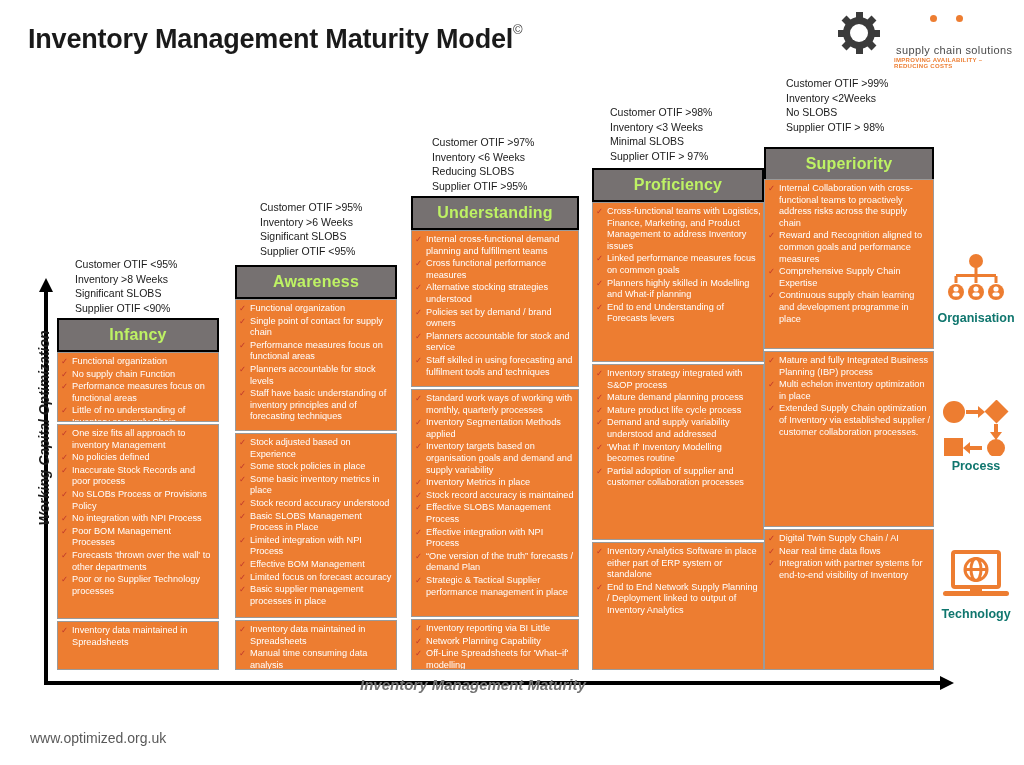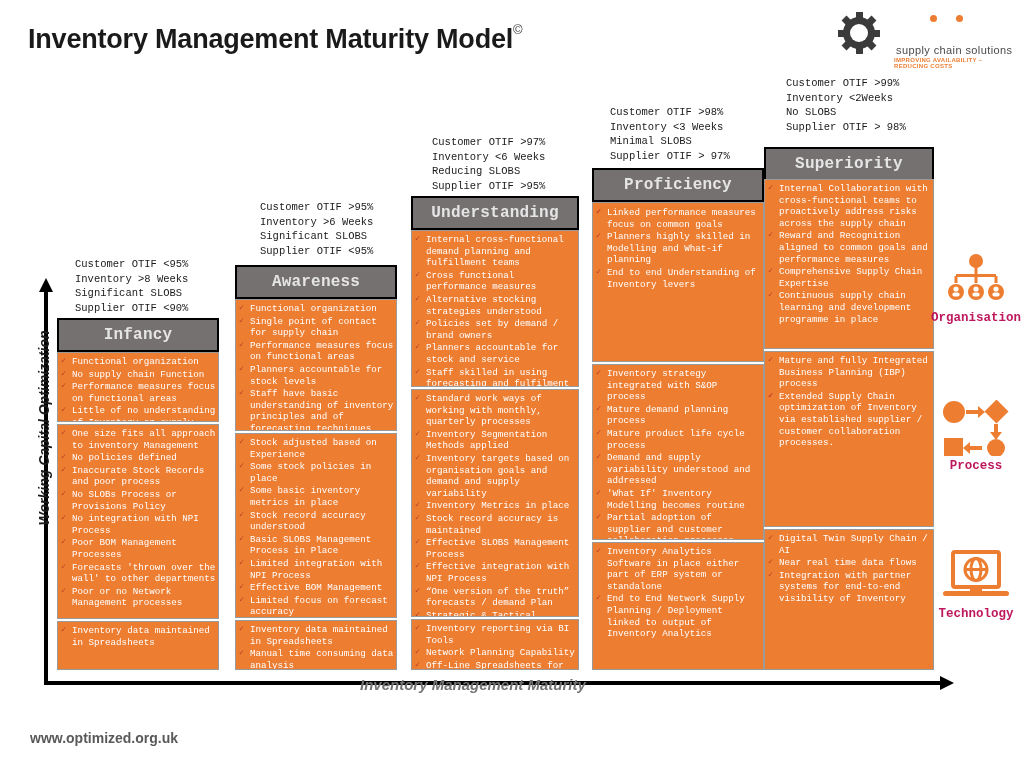--- a/index.html
+++ b/index.html
@@ -68,33 +68,33 @@
     transform: rotate(-90deg);
   }
   .xlabel {
     position: absolute; left: 360px; top: 676px;
     font-size: 15px; font-weight: bold; font-style: italic; color: #737373;
   }
 
   
   .footer-url {
     position: absolute; left: 30px; top: 730px;
-    font-size: 14px; font-weight: bold; color: #595959;
-  }
-
-  
-  .col { position: absolute; font-family: Liberation Mono, monospace; }
+    font-size: 14px; font-weight: normal; color: #595959;
+  }
+
+  
+  .col { position: absolute; }
   .kpi {
     position: absolute; font-size: 10.5px; line-height: 14.5px; color: #1a1a1a;
     white-space: nowrap;
   }
   .col-header {
     position: absolute; left: 0; width: 100%;
     background: #767171; border: 2px solid #000;
-    color: #e5e5e5; font-size: 16px; font-weight: bold;
+    color: #bef264; font-size: 16px; font-weight: bold;
     text-align: center; display: flex; align-items: center; justify-content: center;
     letter-spacing: 0.2px;
   }
   .band {
     position: absolute; left: 0; width: 100%;
     background: #ED7D31; border: 1px solid #9a9a9a;
     padding: 3px 2px 4px 2px; overflow: hidden;
   }
   .band ul { list-style: none; }
   .band li {
@@ -103,21 +103,21 @@
     color: #ffffff; margin-bottom: 1px;
   }
   .band li .tick {
     position: absolute; left: 1px; top: 0px;
     color: #C0392B; font-size: 8.5px; line-height: 11.6px;
   }
 
   
   .pillar { position: absolute; width: 96px; text-align: center; }
   .pillar-label {
-    font-size: 12.5px; font-weight: bold; color: #be185d; margin-top: 3px; font-family: Liberation Mono, monospace;
+    font-size: 12.5px; font-weight: bold; color: #0f766e; margin-top: 3px;
   }
   .pillar-icon { height: 56px; display: flex; align-items: center; justify-content: center; }
 </style>
 </head>
 <body>
 
 <div id="root">
 
   <div class="page-title"><span>Inventory Management Maturity Model</span><span class="copy">©</span></div>
 
@@ -170,21 +170,21 @@
         </div>
         <div class="band" style="top: 424px; height: 195px;">
           <ul>
             <li><span class="tick">✓</span><span>One size fits all approach to inventory Management</span></li>
             <li><span class="tick">✓</span><span>No policies defined</span></li>
             <li><span class="tick">✓</span><span>Inaccurate Stock Records and poor process</span></li>
             <li><span class="tick">✓</span><span>No SLOBs Process or Provisions Policy</span></li>
             <li><span class="tick">✓</span><span>No integration with NPI Process</span></li>
             <li><span class="tick">✓</span><span>Poor BOM Management Processes</span></li>
             <li><span class="tick">✓</span><span>Forecasts 'thrown over the wall' to other departments</span></li>
-            <li><span class="tick">✓</span><span>Poor or no Network Management processes</span></li>
+            <li><span class="tick">✓</span><span>Poor or no Supplier Technology processes</span></li>
           </ul>
         </div>
         <div class="band" style="top: 621px; height: 49px;">
           <ul>
             <li><span class="tick">✓</span><span>Inventory data maintained in Spreadsheets</span></li>
           </ul>
         </div>
       </div>
       <div class="col" style="left: 235px; top: 0px; width: 162px; height: 765px;">
         <div class="kpi" style="left: 25px; top: 200px;">
@@ -249,40 +249,40 @@
             <li><span class="tick">✓</span><span>Inventory Metrics in place</span></li>
             <li><span class="tick">✓</span><span>Stock record accuracy is maintained</span></li>
             <li><span class="tick">✓</span><span>Effective SLOBS Management Process</span></li>
             <li><span class="tick">✓</span><span>Effective integration with NPI Process</span></li>
             <li><span class="tick">✓</span><span>“One version of the truth” forecasts / demand Plan</span></li>
             <li><span class="tick">✓</span><span>Strategic &amp; Tactical Supplier performance management in place</span></li>
           </ul>
         </div>
         <div class="band" style="top: 619px; height: 51px;">
           <ul>
-            <li><span class="tick">✓</span><span>Inventory reporting via BI Tools</span></li>
+            <li><span class="tick">✓</span><span>Inventory reporting via BI Little</span></li>
             <li><span class="tick">✓</span><span>Network Planning Capability</span></li>
             <li><span class="tick">✓</span><span>Off-Line Spreadsheets for 'What–if' modelling</span></li>
           </ul>
         </div>
       </div>
       <div class="col" style="left: 592px; top: 0px; width: 172px; height: 765px;">
         <div class="kpi" style="left: 18px; top: 105px;">
           <div>Customer OTIF &gt;98%</div>
           <div>Inventory &lt;3 Weeks</div>
           <div>Minimal SLOBS</div>
           <div>Supplier OTIF &gt; 97%</div>
         </div>
         <div class="col-header" style="top: 168px; height: 34px;">Proficiency</div>
         <div class="band" style="top: 202px; height: 160px;">
           <ul>
-            <li><span class="tick">✓</span></li>
+            <li><span class="tick">✓</span><span>Cross-functional teams with Logistics, Finance, Marketing, and Product Management to address Inventory issues</span></li>
             <li><span class="tick">✓</span><span>Linked performance measures focus on common goals</span></li>
             <li><span class="tick">✓</span><span>Planners highly skilled in Modelling and What-if planning</span></li>
-            <li><span class="tick">✓</span><span>End to end Understanding of Inventory levers</span></li>
+            <li><span class="tick">✓</span><span>End to end Understanding of Forecasts levers</span></li>
           </ul>
         </div>
         <div class="band" style="top: 364px; height: 176px;">
           <ul>
             <li><span class="tick">✓</span><span>Inventory strategy integrated with S&amp;OP process</span></li>
             <li><span class="tick">✓</span><span>Mature demand planning process</span></li>
             <li><span class="tick">✓</span><span>Mature product life cycle process</span></li>
             <li><span class="tick">✓</span><span>Demand and supply variability understood and addressed</span></li>
             <li><span class="tick">✓</span><span>'What If' Inventory Modelling becomes routine</span></li>
             <li><span class="tick">✓</span><span>Partial adoption of supplier and customer collaboration processes</span></li>
@@ -307,21 +307,21 @@
           <ul>
             <li><span class="tick">✓</span><span>Internal Collaboration with cross-functional teams  to proactively address risks across the supply chain</span></li>
             <li><span class="tick">✓</span><span>Reward and Recognition aligned to common goals and performance measures</span></li>
             <li><span class="tick">✓</span><span>Comprehensive Supply Chain Expertise</span></li>
             <li><span class="tick">✓</span><span>Continuous supply chain learning and development programme in place</span></li>
           </ul>
         </div>
         <div class="band" style="top: 351px; height: 176px;">
           <ul>
             <li><span class="tick">✓</span><span>Mature and fully Integrated Business Planning (IBP) process</span></li>
-            <li><span class="tick">✓</span></li>
+            <li><span class="tick">✓</span><span>Multi echelon inventory optimization in place</span></li>
             <li><span class="tick">✓</span><span>Extended Supply Chain optimization of Inventory via established supplier / customer collaboration processes.</span></li>
           </ul>
         </div>
         <div class="band" style="top: 529px; height: 141px;">
           <ul>
             <li><span class="tick">✓</span><span>Digital Twin Supply Chain / AI</span></li>
             <li><span class="tick">✓</span><span>Near real time data flows</span></li>
             <li><span class="tick">✓</span><span>Integration with partner systems for end-to-end visibility of Inventory</span></li>
           </ul>
         </div>

